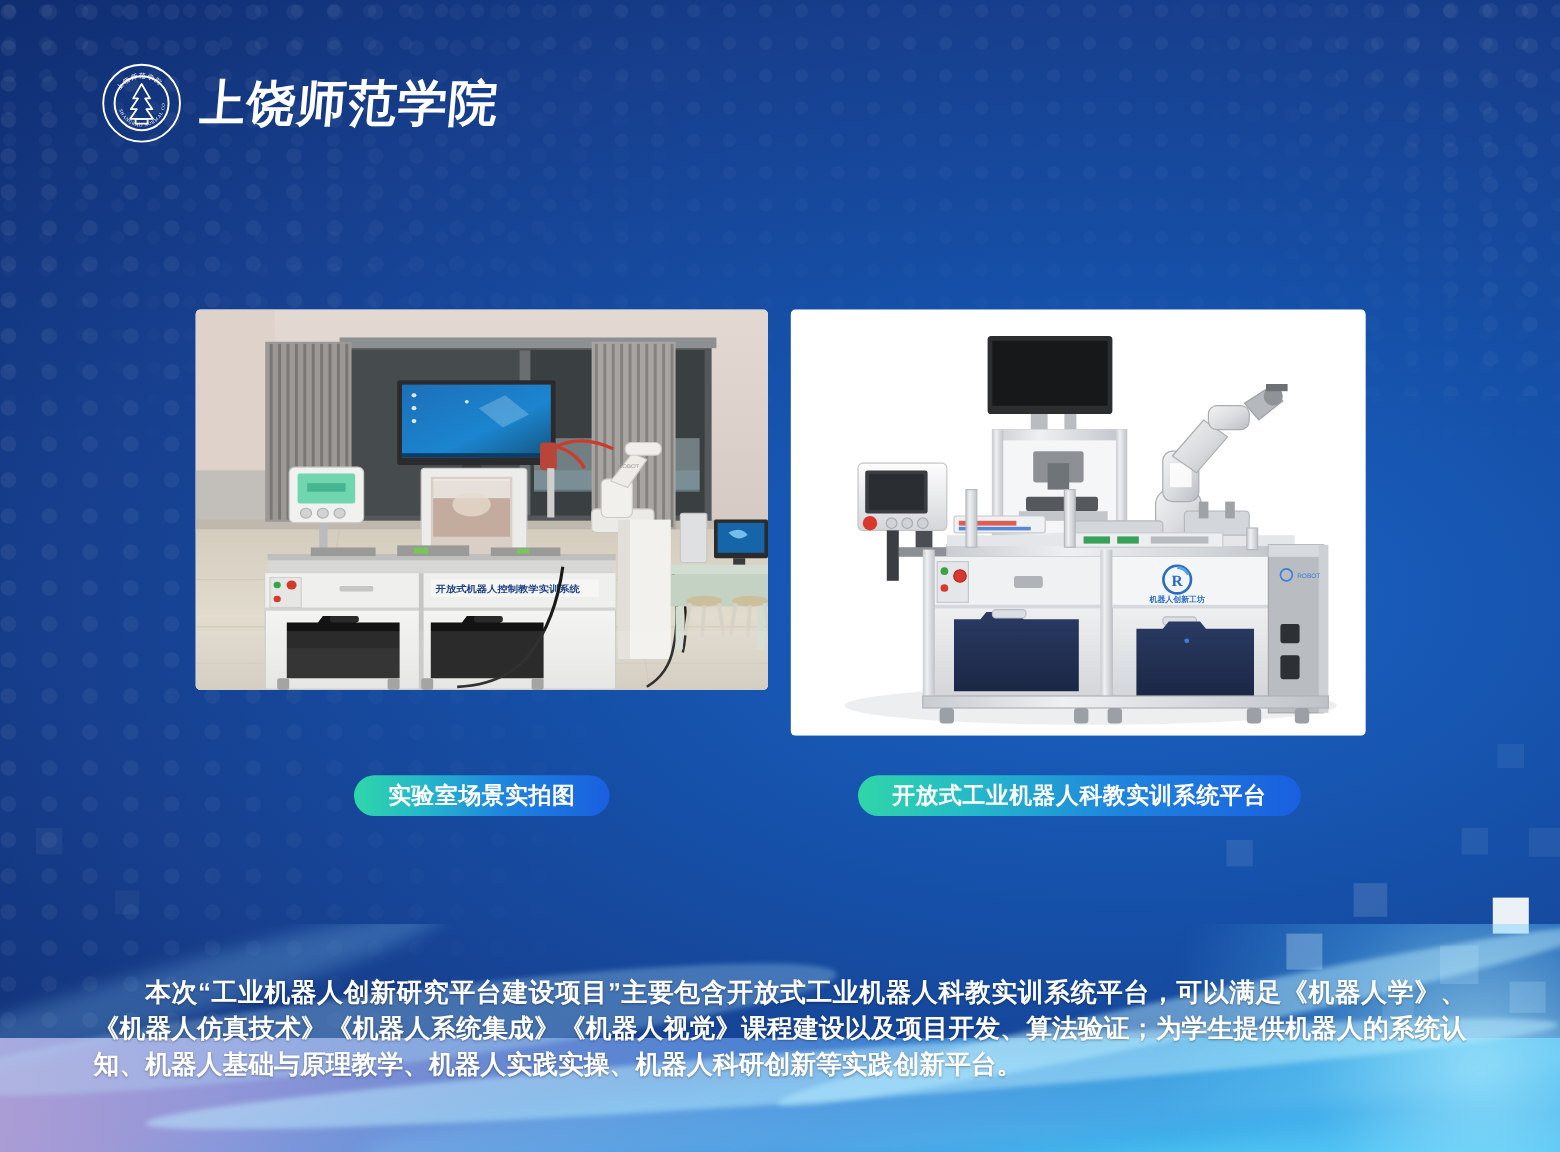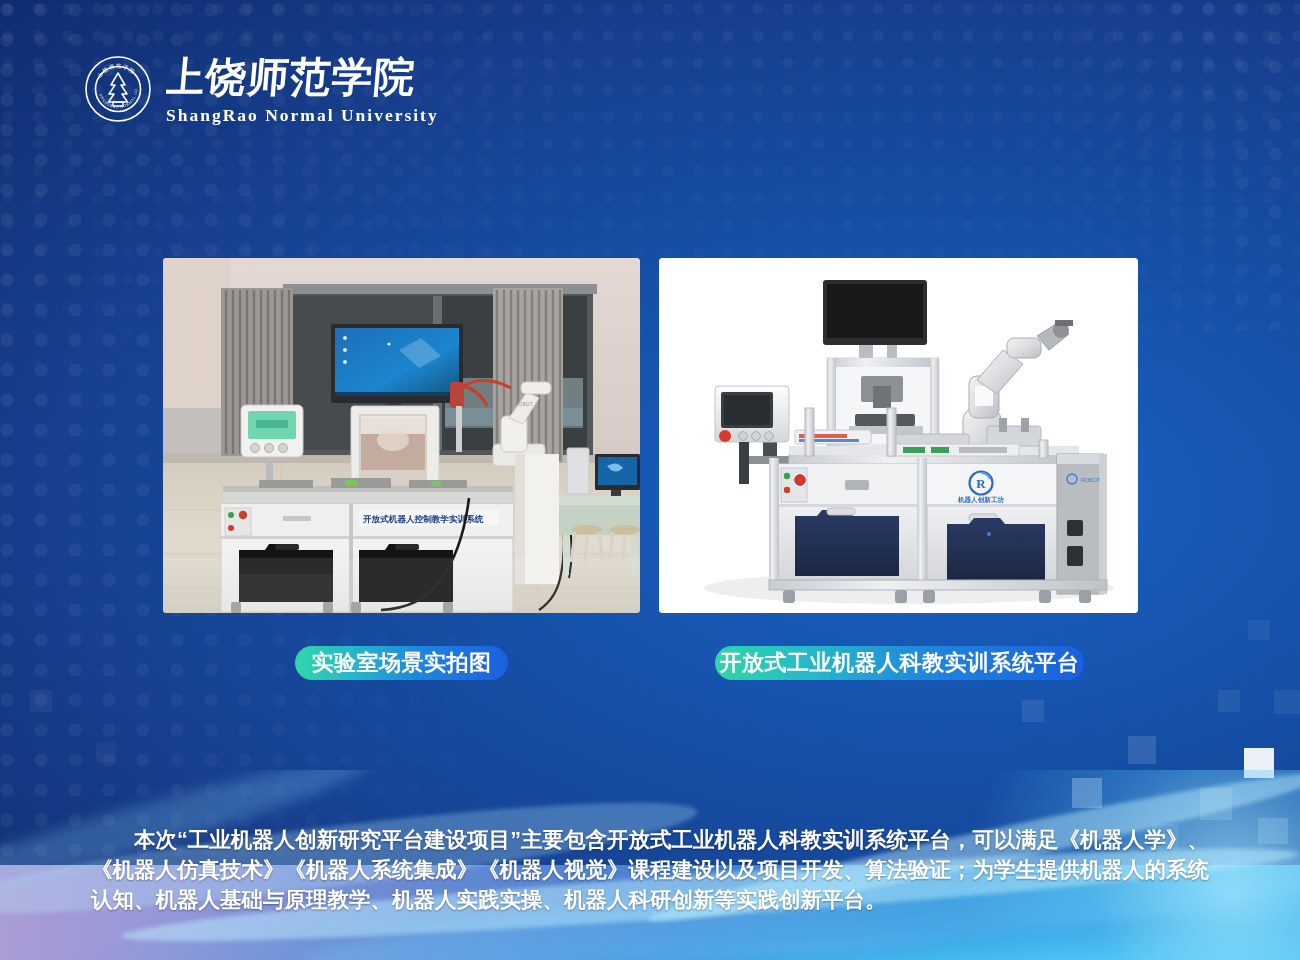--- a/index.html
+++ b/index.html
@@ -77,43 +77,43 @@
   .logo-text{display:flex;flex-direction:column;}
   .logo-cn{height:50px;display:block;}
   .logo-en{
     font-family:"Liberation Serif","DejaVu Serif",serif;
     color:#fff;font-size:17.5px;letter-spacing:2.0px;font-weight:700;
     margin-top:3px;white-space:nowrap;
   }
 
   
   .photo{position:absolute;border-radius:4px;overflow:hidden;background:#fff;}
-  .photo-left{left:163px;top:258px;width:477px;height:355px;}
+  .photo-left{left:163px;top:258px;width:477px;height:317px;}
   .photo-right{left:659px;top:258px;width:479px;height:355px;}
   .photo svg{display:block;width:100%;height:100%;}
 
   
   .pill{
     position:absolute;height:34px;border-radius:17px;
     background:linear-gradient(90deg,#2fd6a8 0%,#25b9c9 26%,#1f86dd 58%,#1a5fe0 100%);
     display:flex;align-items:center;justify-content:center;
-    color:#ffffff;font-size:22px;font-weight:700;letter-spacing:.5px;
+    color:#ffffff;font-size:19px;font-weight:700;letter-spacing:.5px;
     white-space:nowrap;
   }
   .pill-left{left:295px;top:646px;width:213px;}
   .pill-right{left:715px;top:646px;width:369px;text-align:center;}
 
   
   .body-text{
     position:absolute;left:78px;top:812px;width:1144px;
     color:#ffffff;font-size:21.5px;font-weight:700;line-height:30px;
     text-align:justify;text-align-last:left;
     text-shadow:0 1px 2px rgba(0,0,0,.35);
   }
-  .body-text p{margin:13px;text-indent:2em;}
+  .body-text p{margin:0;text-indent:2em;}
 </style>
 </head>
 <body>
 
 <div class="bg-root">
   <div class="bg-base"></div>
   <div class="bg-pixels"></div>
   <div class="bg-pixels2"></div>
   <div class="bg-pixels-right"></div>
 
@@ -157,21 +157,20 @@
       <text font-size="3.9" fill="#ffffff" letter-spacing=".55" font-family="'Liberation Serif',serif">
         <textPath href="#arcBot" startOffset="9%">SHANGRAO NORMAL COLLEGE</textPath>
       </text>
     </svg>
   </div>
 
   <div class="logo-text">
     <svg class="logo-cn" viewBox="0 0 300 50">
       <text x="0" y="39" font-family="'Liberation Serif','DejaVu Serif',serif" font-size="41" font-weight="700" fill="#ffffff" letter-spacing="1" transform="skewX(-5)">上饶师范学院</text>
     </svg>
-    <div class="logo-en">ShangRao Normal University</div>
   </div>
 </div>
 
 <div class="photo photo-left">
   <svg viewBox="0 0 477 355" preserveAspectRatio="none">
     <defs>
       <linearGradient id="floorL" x1="0" y1="0" x2="0" y2="1">
         <stop offset="0%" stop-color="#cfc7b6"></stop>
           <stop offset="55%" stop-color="#ded7c8"></stop>
         <stop offset="100%" stop-color="#c9c2b2"></stop>

